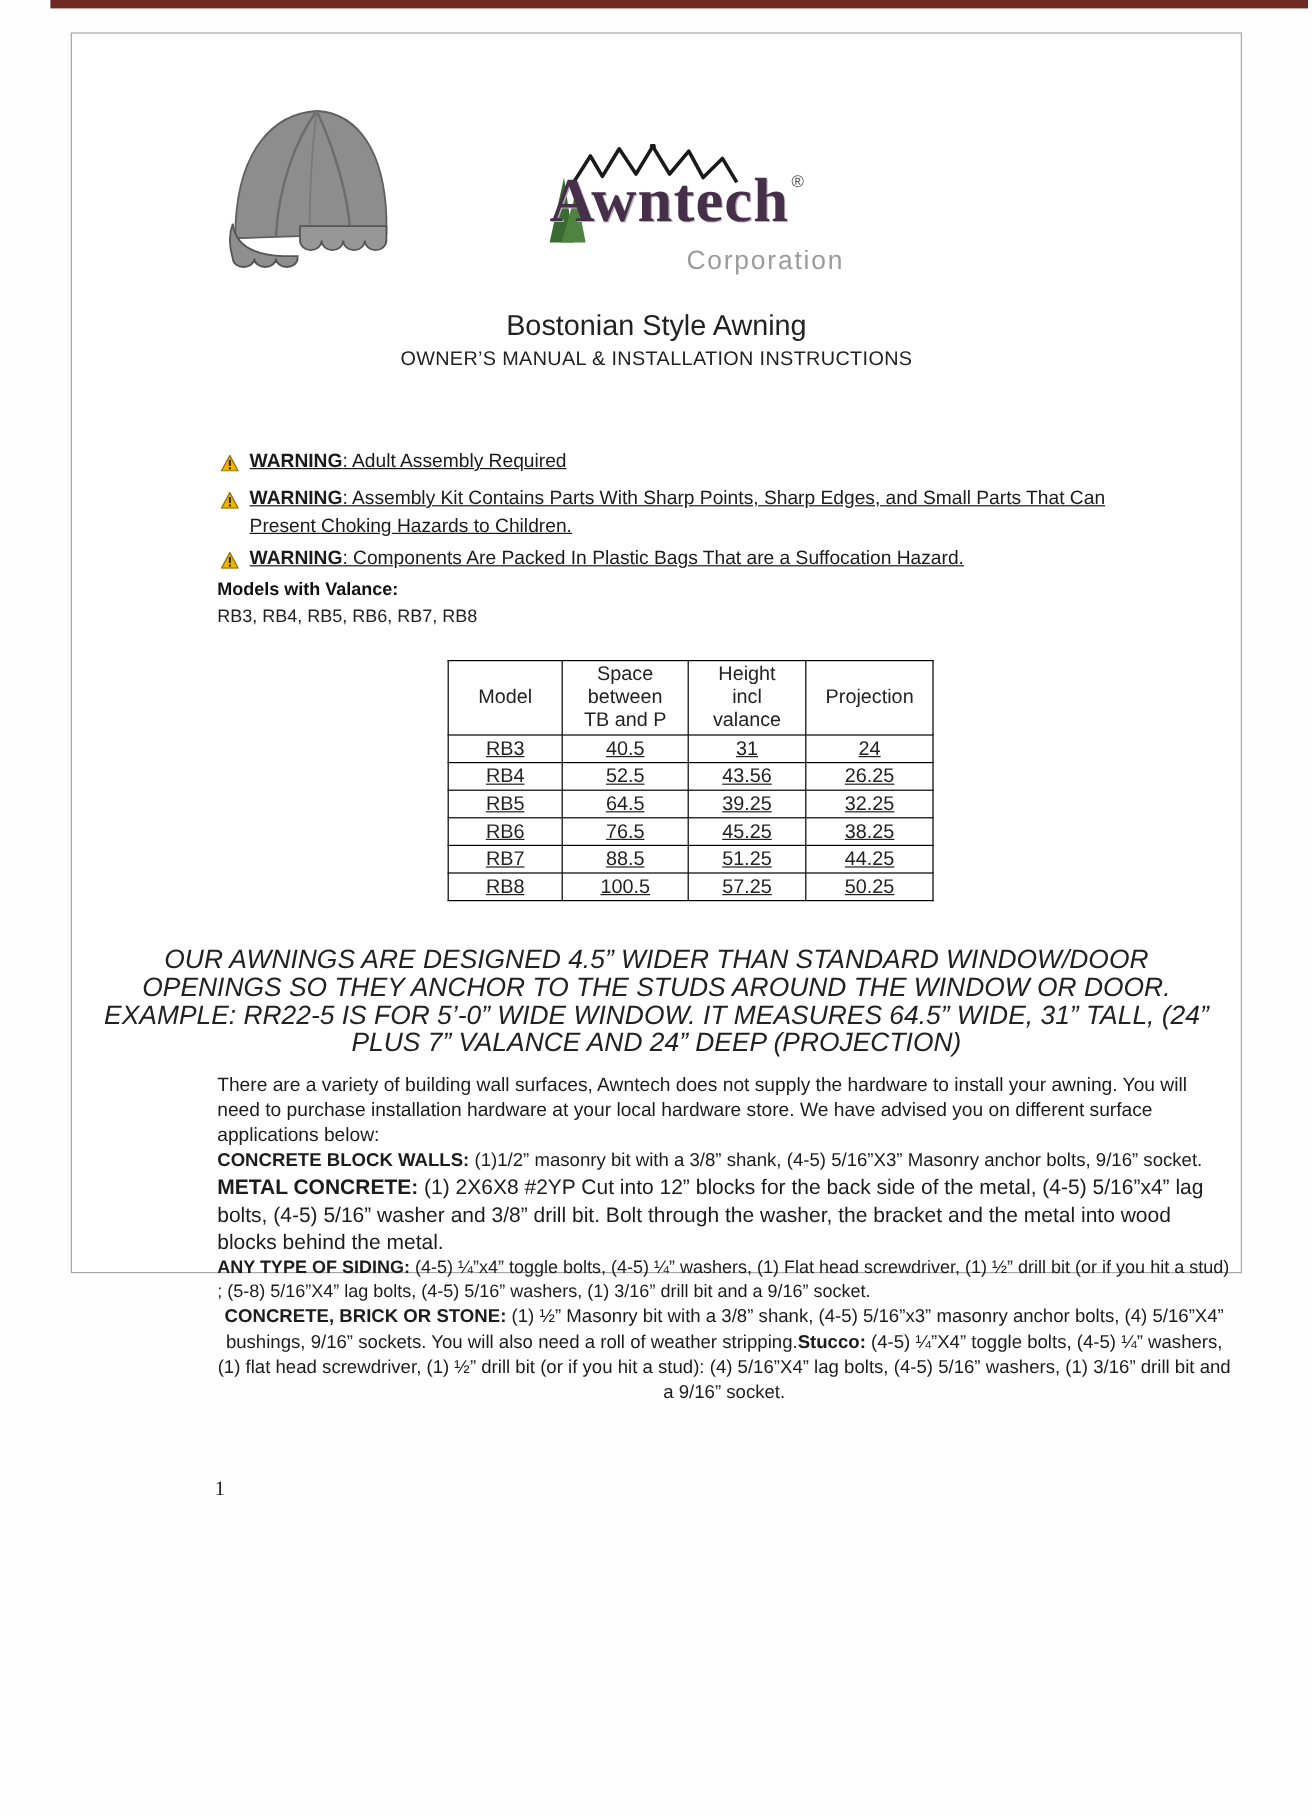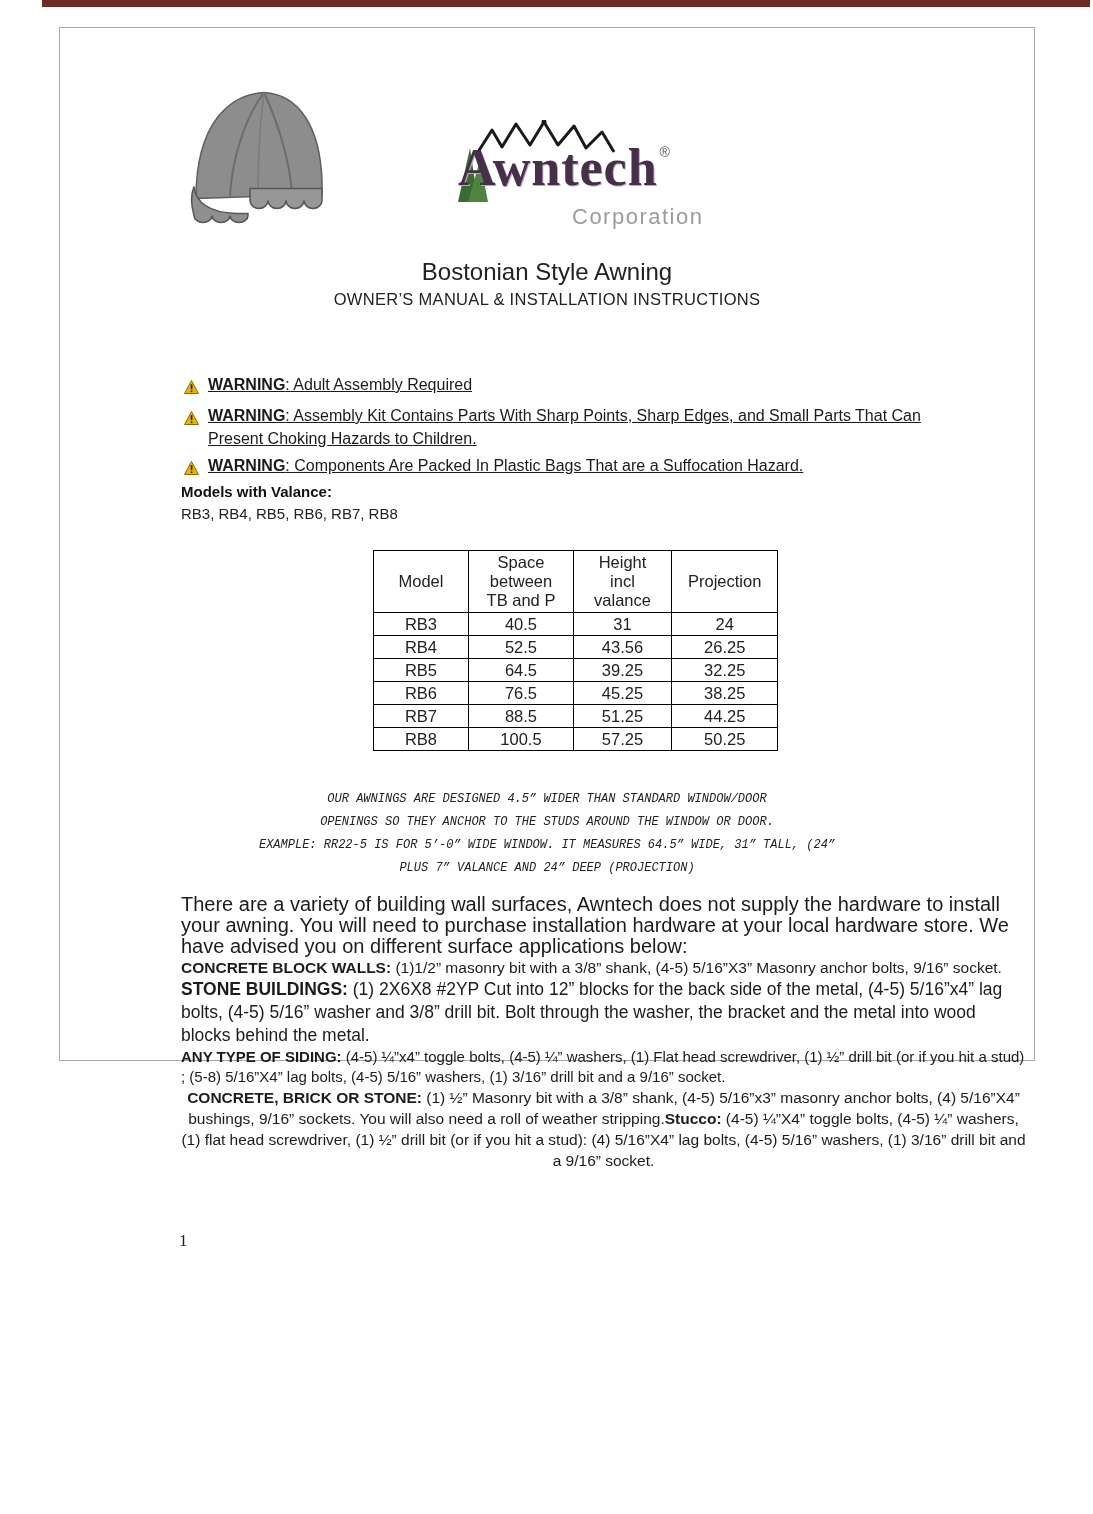--- a/index.html
+++ b/index.html
@@ -33,31 +33,31 @@
   .warn-text b { font-weight:bold; }
 
   
   .models { position:absolute; left:121px; top:455px; font-size:15px; color:#222; }
   .models-heading { font-weight:bold; color:#111; margin-bottom:5px; }
 
   
   .spec-table { position:absolute; left:313px; top:522px; border-collapse:collapse; font-size:16.5px; color:#222; }
   .spec-table th, .spec-table td { border:1px solid #000; text-align:center; vertical-align:middle; font-weight:normal; padding:0 16px; }
   .spec-table th { white-space:pre-line; line-height:19px; height:62px; }
-  .spec-table td { height:23px; line-height:21px; }
+  .spec-table td { height:23px; line-height:21px;text-decoration:underline; }
   .col-model { width:95px; } .col-space { width:105px; } .col-height { width:98px; } .col-proj { width:98px; }
 
   
-  .notice { position:absolute; left:0; width:100%; top:760px; text-align:center; font-style:italic; font-size:12px; line-height:23px; color:#222;font-family:Liberation Mono, monospace; }
+  .notice { position:absolute; left:0; width:100%; top:760px; text-align:center; font-style:italic; font-size:22px; line-height:23px; color:#222; }
 
   
   .bodytext { position:absolute; left:121px; top:866px; width:845px; color:#1c1c1c; }
   .bodytext p { margin:0; }
   .bodytext b { font-weight:bold; }
-  .intro { font-size:20px; line-height:21px; }
+  .intro { font-size:16px; line-height:21px; }
   .concrete { font-size:15.5px; line-height:21px; }
   .metal { font-size:17.5px; line-height:23px; }
   .siding { font-size:15px; line-height:20px; }
   .brick { font-size:15.5px; line-height:21px;text-align:center; }
 
   .page-number { position:absolute; left:119px; top:1203px; font-family:"Liberation Serif", serif; font-size:17px; color:#222; }
 </style>
 </head>
 <body>
 
@@ -179,20 +179,20 @@
     <div class="notice">
       <div>OUR AWNINGS ARE DESIGNED 4.5” WIDER THAN STANDARD WINDOW/DOOR</div>
       <div>OPENINGS SO THEY ANCHOR TO THE STUDS AROUND THE WINDOW OR DOOR.</div>
       <div>EXAMPLE: RR22-5 IS FOR 5’-0” WIDE WINDOW. IT MEASURES 64.5” WIDE, 31” TALL, (24”</div>
       <div>PLUS 7” VALANCE AND 24” DEEP (PROJECTION)</div>
     </div>
 
     <div class="bodytext">
       <p class="intro">There are a variety of building wall surfaces, Awntech does not supply the hardware to install your awning.  You will need to purchase installation hardware at your local hardware store.  We have advised you on different surface applications below:</p>
       <p class="concrete"><b>CONCRETE BLOCK WALLS:</b><span> (1)1/2” masonry bit with a 3/8” shank, (4-5) 5/16”X3” Masonry anchor bolts, 9/16” socket.</span></p>
-      <p class="metal"><b>STONE BUILDINGS:</b><span> (1) 2X6X8  #2YP Cut into 12” blocks for the back side of the metal, (4-5) 5/16”x4” lag bolts, (4-5) 5/16” washer and 3/8” drill bit. Bolt through the washer, the bracket and the metal into wood blocks behind the metal.</span></p>
+      <p class="metal"><b>METAL CONCRETE:</b><span> (1) 2X6X8  #2YP Cut into 12” blocks for the back side of the metal, (4-5) 5/16”x4” lag bolts, (4-5) 5/16” washer and 3/8” drill bit. Bolt through the washer, the bracket and the metal into wood blocks behind the metal.</span></p>
       <p class="siding"><b>ANY TYPE OF SIDING:</b><span> (4-5) ¼”x4” toggle bolts, (4-5) ¼” washers, (1) Flat head screwdriver, (1) ½” drill bit (or if you hit a stud) ; (5-8) 5/16”X4” lag bolts, (4-5) 5/16” washers, (1) 3/16” drill bit and a 9/16” socket.</span></p>
       <p class="brick"><b>CONCRETE, BRICK OR STONE:</b><span> (1) ½” Masonry bit with a 3/8” shank, (4-5) 5/16”x3” masonry anchor bolts, (4) 5/16”X4” bushings, 9/16” sockets.  You will also need a roll of weather stripping.</span><b>Stucco:</b><span> (4-5) ¼”X4” toggle bolts, (4-5) ¼” washers, (1) flat head screwdriver, (1) ½” drill bit (or if you hit a stud): (4) 5/16”X4” lag bolts, (4-5) 5/16” washers, (1) 3/16” drill bit and a 9/16” socket.</span></p>
     </div>
 
     <div class="page-number">1</div>
   </div>
 </div>
 
 </body></html>

